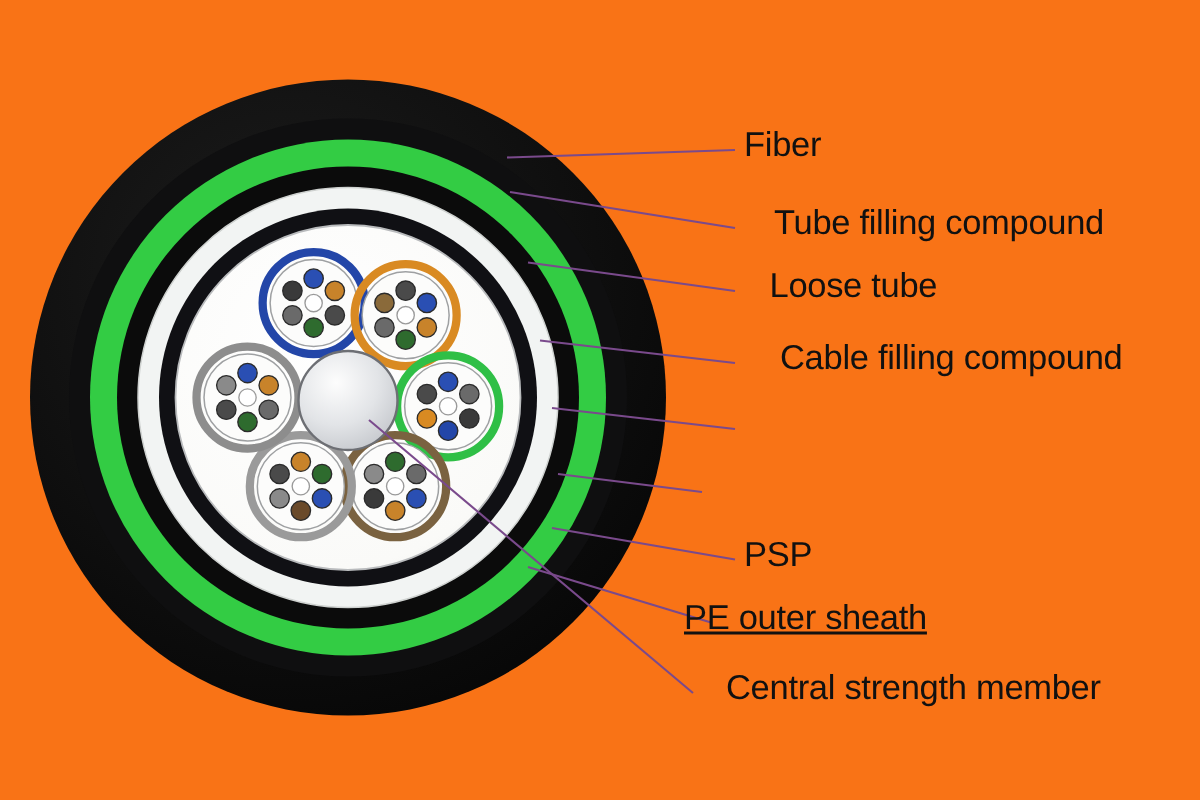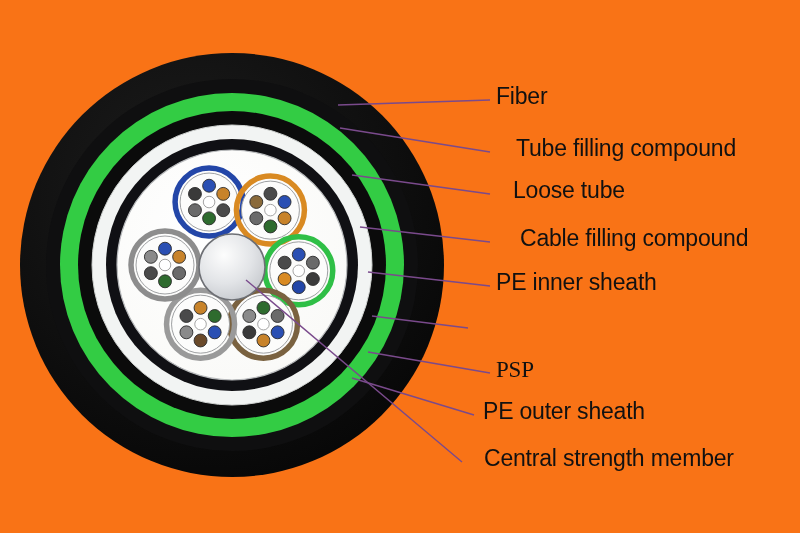--- a/index.html
+++ b/index.html
@@ -164,19 +164,18 @@
         <line x1="474" y1="415" x2="352" y2="378" stroke="#7a4a8c" stroke-width="1.4"></line>
         <line x1="462" y1="462" x2="246" y2="280" stroke="#7a4a8c" stroke-width="1.4"></line>
       </g>
   </svg>
 
   <div class="label-layer">
     <div class="callout-label" style="left: 496px; top: 85px;">Fiber</div>
     <div class="callout-label" style="left: 516px; top: 137px;">Tube filling compound</div>
     <div class="callout-label" style="left: 496px; top: 179px; margin-left: 17px;">Loose tube</div>
     <div class="callout-label" style="left: 520px; top: 227px;">Cable filling compound</div>
-    <div class="callout-label" style="left: 496px; top: 271px;">PE inner sheath</div>
-    <div class="callout-label" style="left: 496px; top: 358px; font-family: Liberation Serif, serif;">PSP</div>
-    <div class="callout-label" style="left: 483px; top: 400px;">PE outer sheath</div>
+    <div class="callout-label" style="left: 496px; top: 358px;">PSP</div>
+    <div class="callout-label" style="left: 456px; top: 400px; text-decoration: underline;">PE outer sheath</div>
     <div class="callout-label" style="left: 468px; top: 447px; margin-left: 16px;">Central strength member</div>
   </div>
 
 </div>
 
 </body></html>

